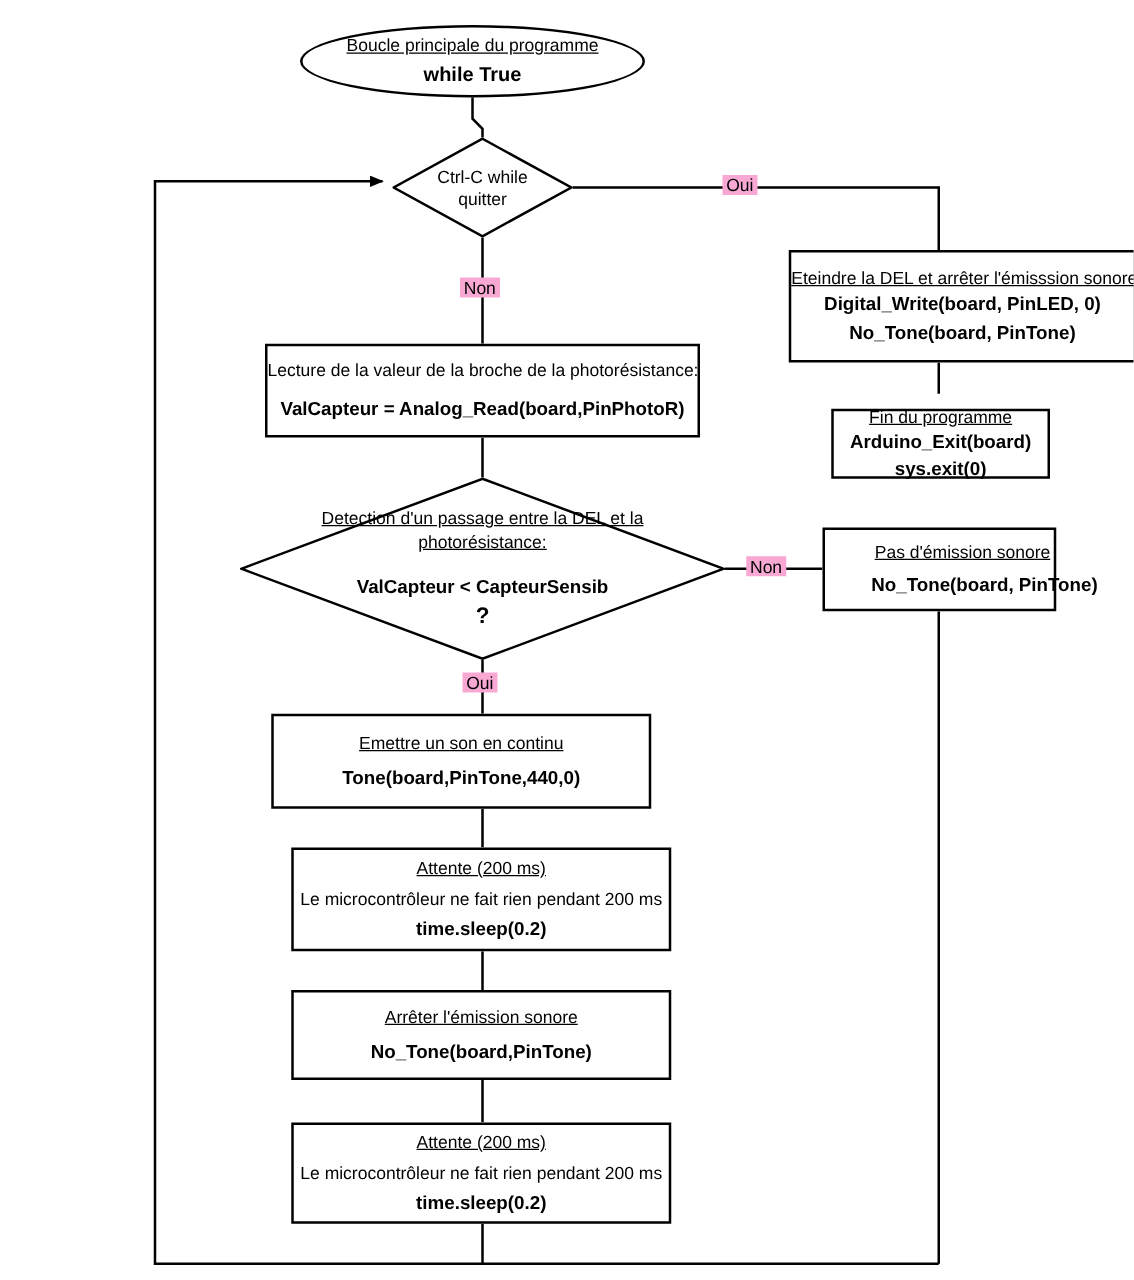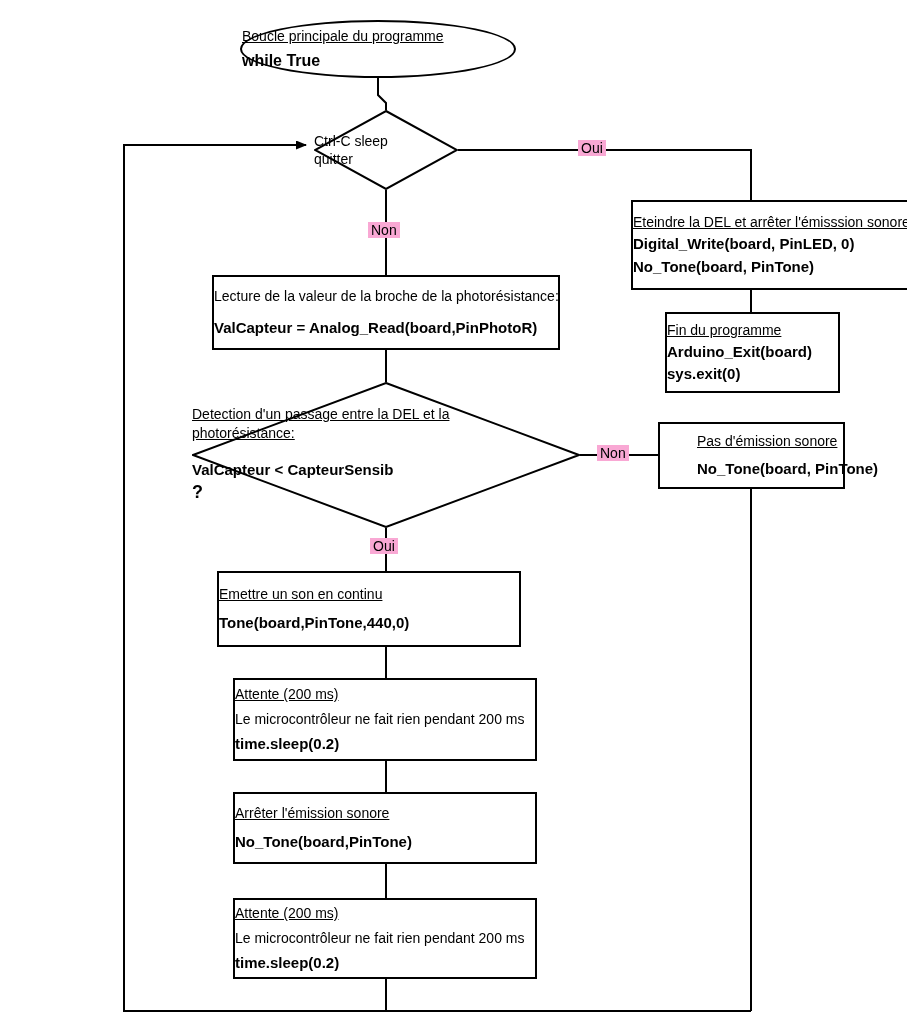--- a/index.html
+++ b/index.html
@@ -24,21 +24,21 @@
     height: 1024px;
     pointer-events: none;
   }
   .node {
     position: absolute;
     box-sizing: border-box;
     display: flex;
     flex-direction: column;
     align-items: center;
     justify-content: center;
-    text-align: left;
+    text-align: center;
     color: #000000;
   }
   .node.box {
     border: 2px solid #000000;
     background: #ffffff;
   }
   .node.oval {
     border: 2px solid #000000;
     background: #ffffff;
     border-radius: 50% / 50%;
@@ -131,34 +131,34 @@
       <span class="ln u fs14">Boucle principale du programme</span>
       <span class="ln b fs16" style="margin-top:4px;">while True</span>
     </div>
   </div>
 
   <div class="node diamond" style="left:314px; top:110px; width:144px; height:80px;">
     <svg class="diamond-shape" viewBox="0 0 144 80" preserveAspectRatio="none">
       <polygon points="72,1 143,40 72,79 1,40" fill="#ffffff" stroke="#000000" stroke-width="2" vector-effect="non-scaling-stroke"></polygon>
     </svg>
     <div class="node-text">
-      <span class="ln fs14">Ctrl-C sleep</span>
+      <span class="ln fs14">Ctrl-C while</span>
       <span class="ln fs14">quitter</span>
     </div>
   </div>
 
   <div class="node box" style="left:631px; top:200px; width:278px; height:90px;">
     <div class="node-text">
       <span class="ln u fs14">Eteindre la DEL et arrêter l'émisssion sonore</span>
       <span class="ln b fs15" style="margin-top:3px;">Digital_Write(board, PinLED, 0)</span>
       <span class="ln b fs15" style="margin-top:3px;">No_Tone(board, PinTone)</span>
     </div>
   </div>
 
-  <div class="node box" style="left:665px; top:312px; width:175px; height:81px;">
+  <div class="node box" style="left:665px; top:327px; width:175px; height:56px;">
     <div class="node-text">
       <span class="ln u fs14">Fin du programme</span>
       <span class="ln b fs15" style="margin-top:2px;">Arduino_Exit(board)</span>
       <span class="ln b fs15" style="margin-top:2px;">sys.exit(0)</span>
     </div>
   </div>
 
   <div class="node box" style="left:212px; top:275px; width:348px; height:75px;">
     <div class="node-text">
       <span class="ln fs14">Lecture de la valeur de la broche de la photorésistance:</span>

